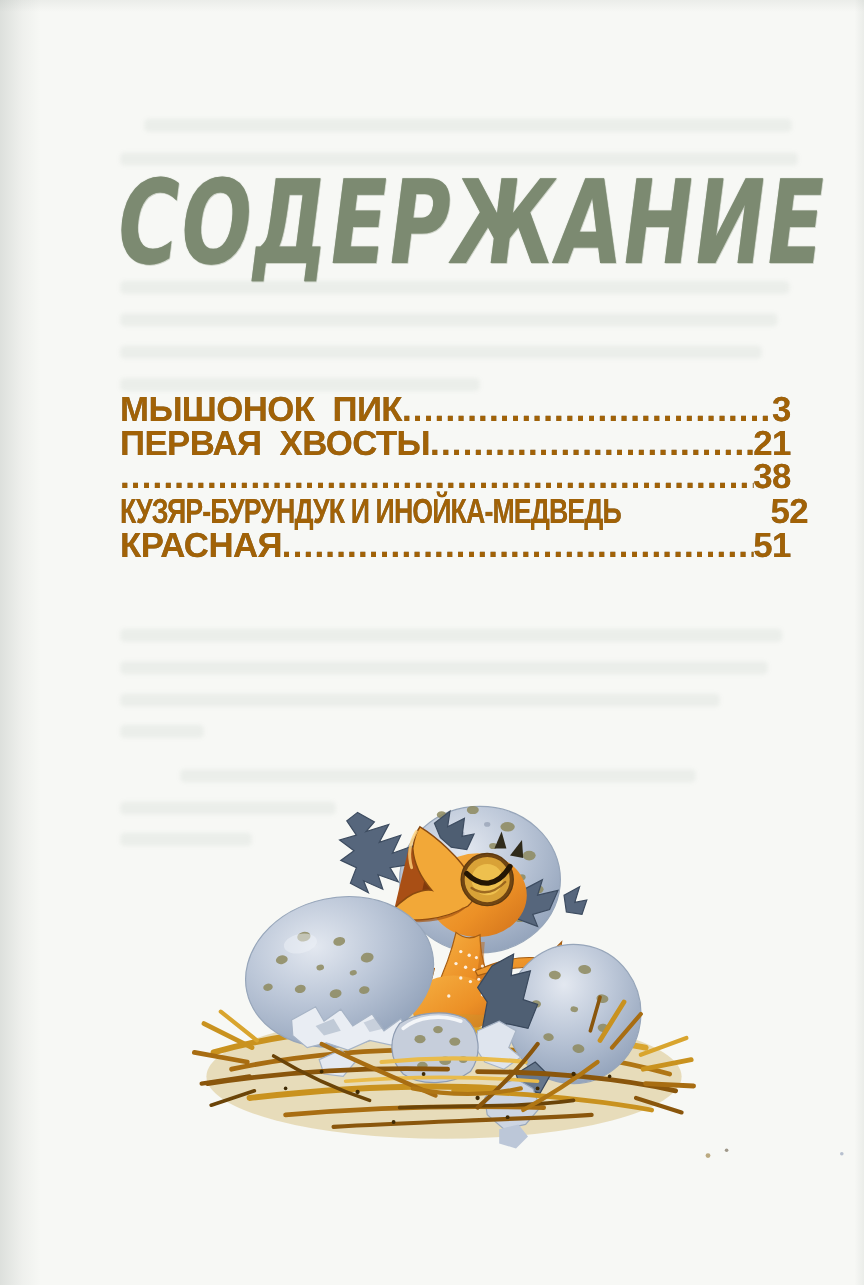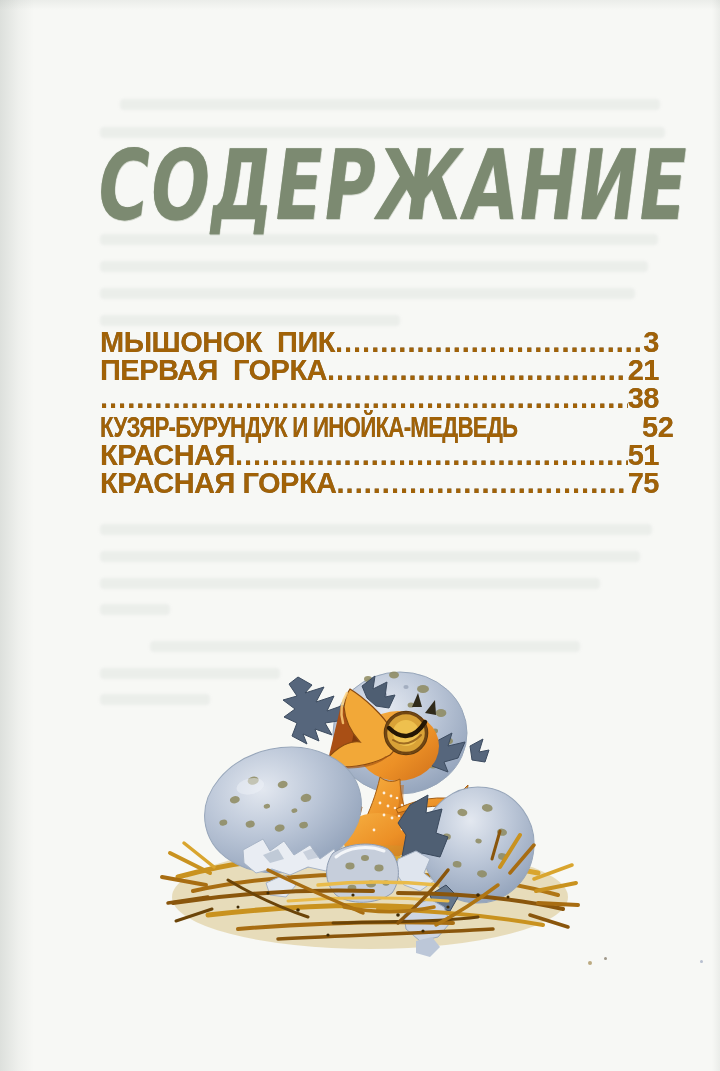--- a/index.html
+++ b/index.html
@@ -74,21 +74,21 @@
 
   <div class="toc">
     <div class="toc-row">
       <span class="toc-title">МЫШОНОК  ПИК</span>
       <span class="toc-leader"></span>
       <span class="toc-page">3</span>
     </div>
 
 
     <div class="toc-row">
-      <span class="toc-title">ПЕРВАЯ  ГОРКА</span>
+      <span class="toc-title">ПЕРВАЯ  ХВОСТЫ</span>
       <span class="toc-leader"></span>
       <span class="toc-page">21</span>
     </div>
 
     <div class="toc-row">
       <span class="toc-leader"></span>
       <span class="toc-page">38</span>
     </div>
 
     <div class="toc-row">
@@ -96,25 +96,20 @@
       <span class="toc-leader"></span>
       <span class="toc-page">52</span>
     </div>
 
     <div class="toc-row">
       <span class="toc-title">КРАСНАЯ</span>
       <span class="toc-leader"></span>
       <span class="toc-page">51</span>
     </div>
 
-    <div class="toc-row">
-      <span class="toc-title">КРАСНАЯ ГОРКА</span>
-      <span class="toc-leader"></span>
-      <span class="toc-page">75</span>
-    </div>
   </div>
 
   <svg class="illo" viewBox="0 0 444 335">
     <defs>
       <radialGradient id="eggG" cx="40%" cy="30%" r="80%">
         <stop offset="0%" stop-color="#e3e8f0"></stop>
         <stop offset="45%" stop-color="#bcc7d8"></stop>
         <stop offset="100%" stop-color="#8c9db6"></stop>
       </radialGradient>
       <linearGradient id="chickG" x1="0" y1="0" x2="1" y2="1">

